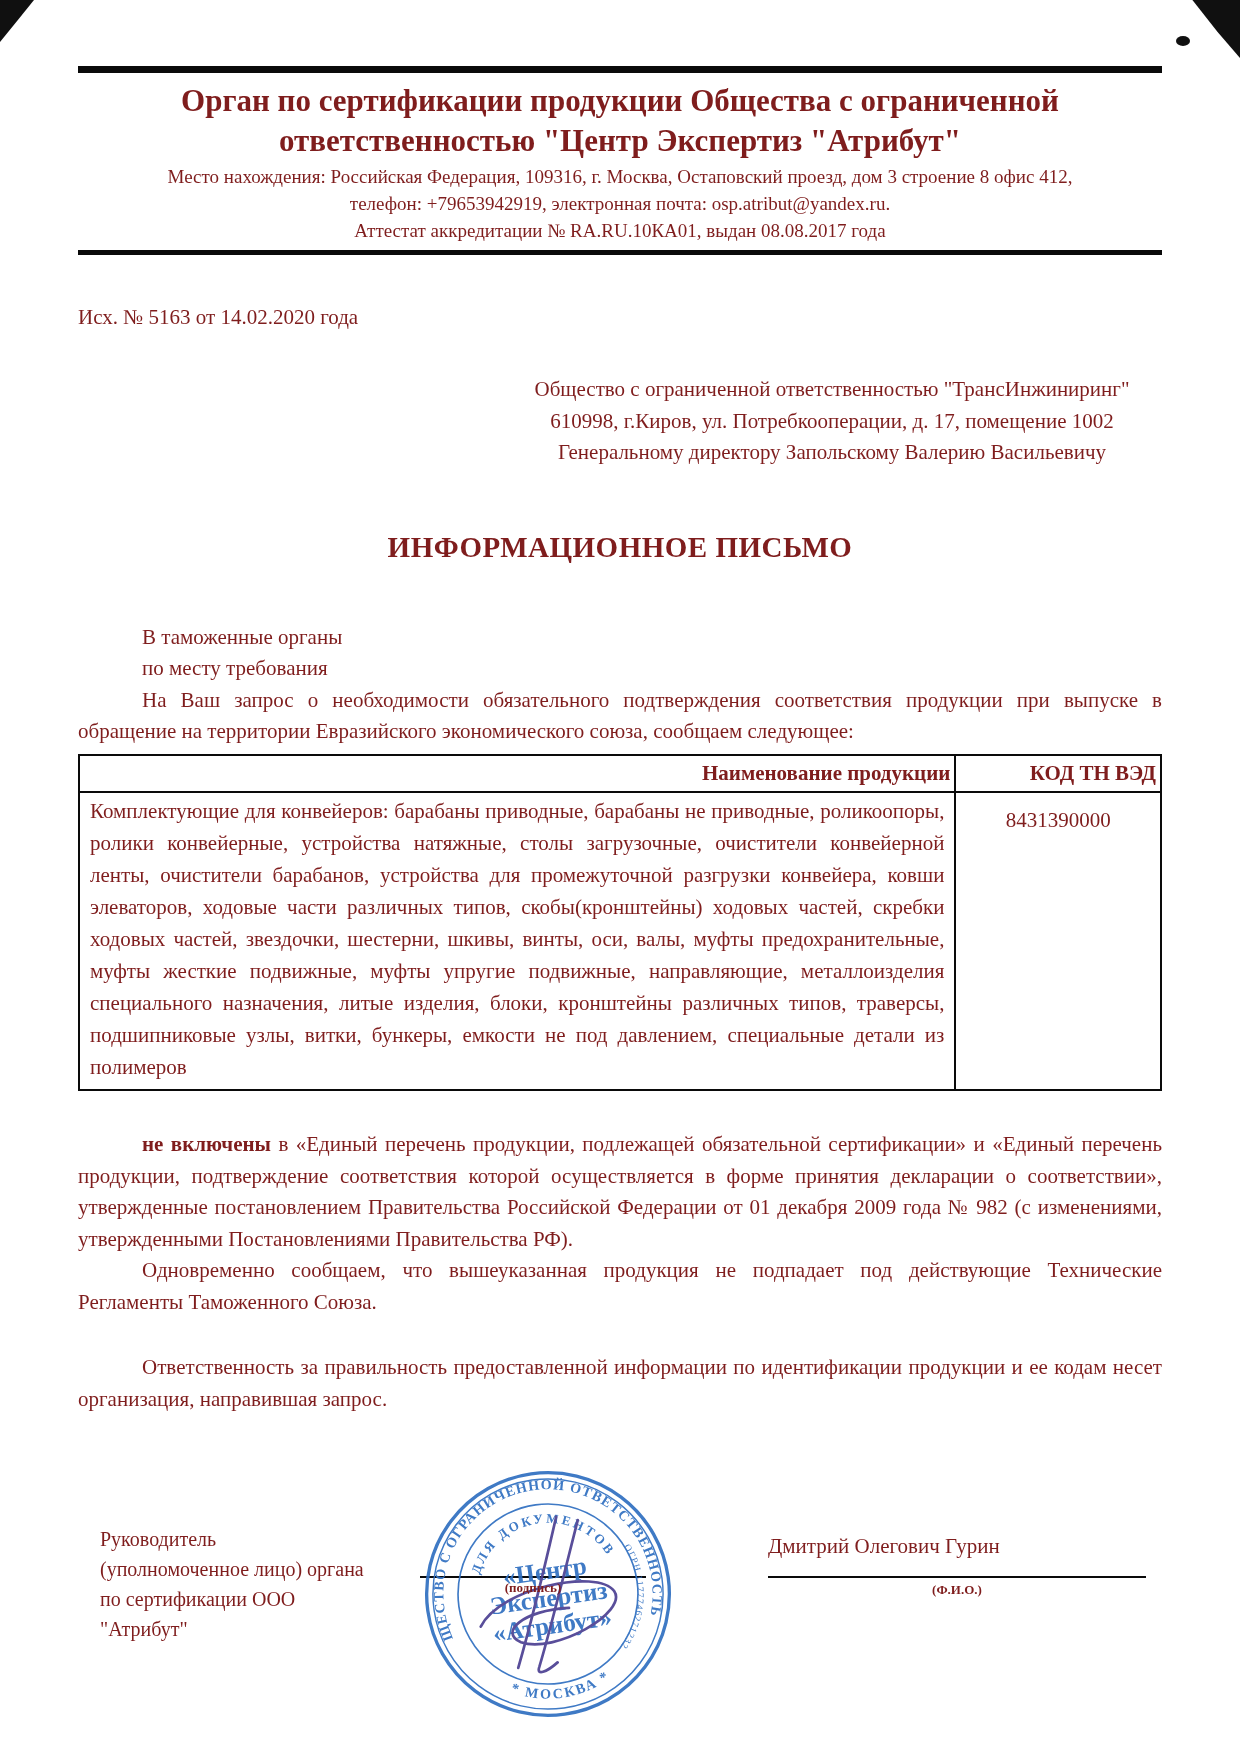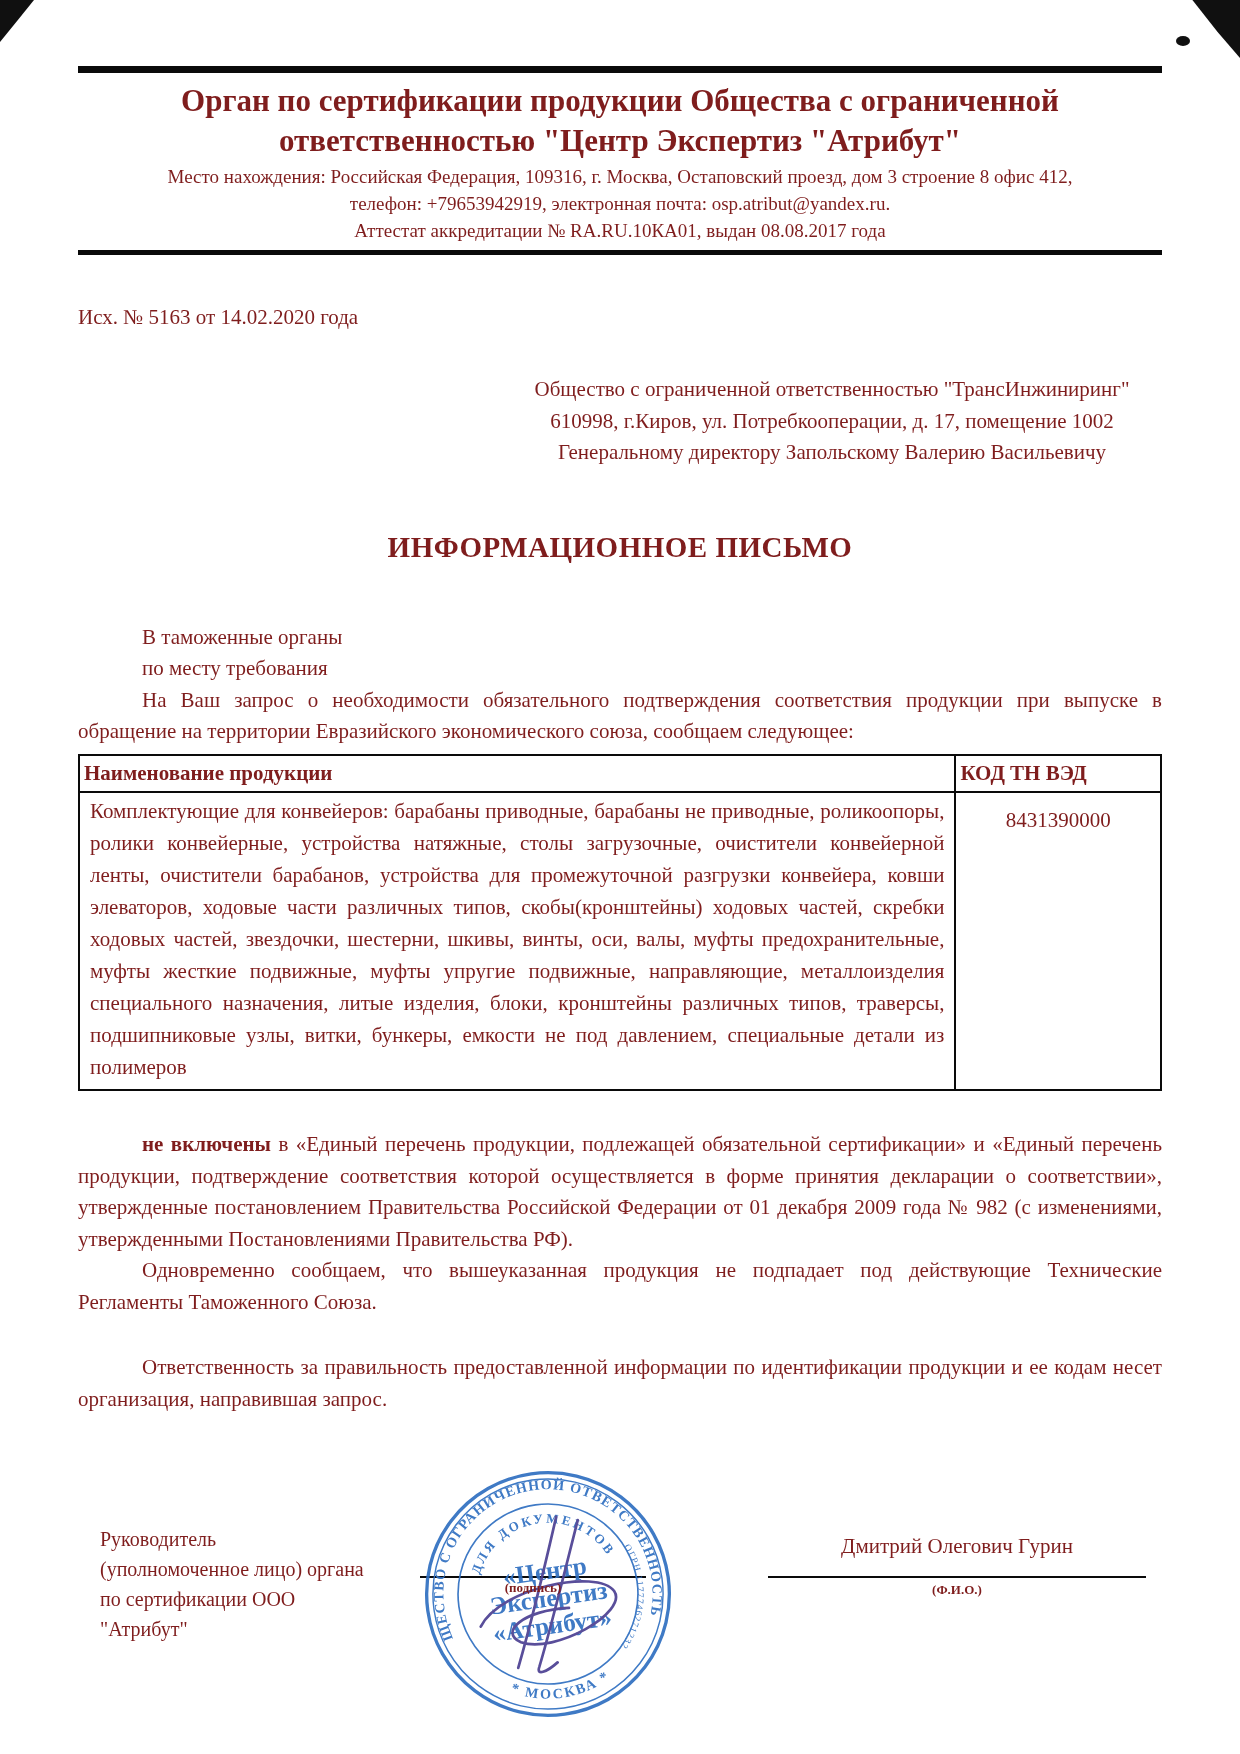--- a/index.html
+++ b/index.html
@@ -49,38 +49,38 @@
   .para + .para { margin-top:0; }
   .para.gap { margin-top:34px; }
 
   
   table.products {
     width:100%; border-collapse:collapse;
     margin-top:6px;
     font-size:21px;
   }
   table.products th, table.products td { border:2px solid #0a0a0a; }
-  table.products th { font-weight:bold; text-align:left; padding:2px 4px; }
+  table.products th { font-weight:bold; text-align:right; padding:2px 4px; }
   td.product-cell { padding:3px 10px 6px 10px; text-align:justify; line-height:1.52; vertical-align:top; }
   td.code-cell { text-align:center; vertical-align:top; padding-top:12px; }
 
   .after-table { margin-top:38px; }
 
   
   .sig-left {
     position:absolute; left:100px; top:1524px;
     font-size:20px; line-height:1.5;
   }
   .sig-line { position:absolute; border-top:2px solid #0a0a0a; }
   .sig-line.sign { left:420px; top:1576px; width:226px; z-index:1; }
   .sig-line.name { left:768px; top:1576px; width:378px; }
   .sig-caption { position:absolute; font-size:13px; z-index:5;font-weight:bold; }
   .sig-caption.sign { left:420px; top:1580px; width:226px; text-align:center; }
   .sig-caption.name { left:768px; top:1582px; width:378px; text-align:center; }
-  .sig-name { position:absolute; left:768px; top:1534px; width:378px; text-align:center; font-size:21px; }
+  .sig-name { position:absolute; left:768px; top:1534px; width:378px; text-align:left; font-size:21px; }
 
   .stamp-wrap {
     position:absolute; left:412px; top:1458px;
     width:272px; height:272px; z-index:2;
     transform:rotate(-8deg);
     opacity:0.92;
   }
 </style>
 </head>
 <body>

